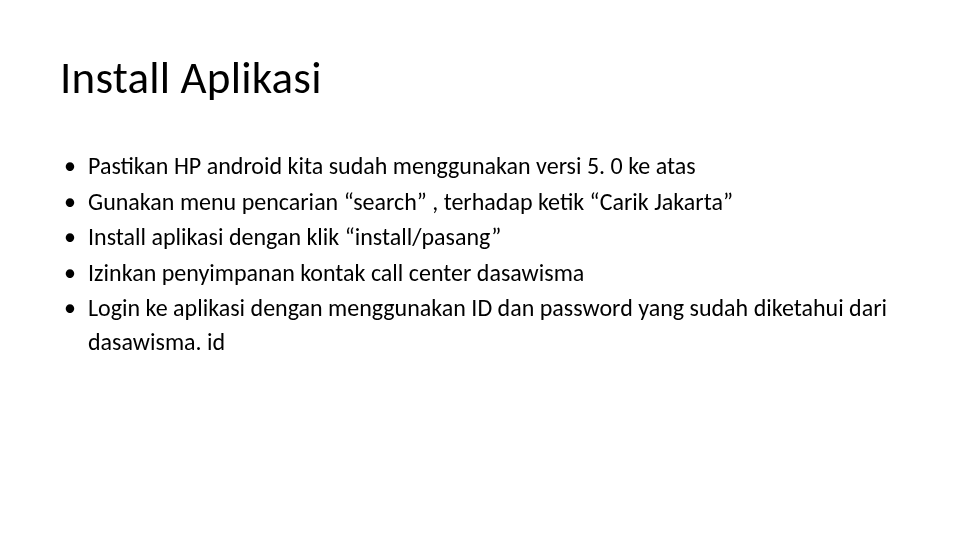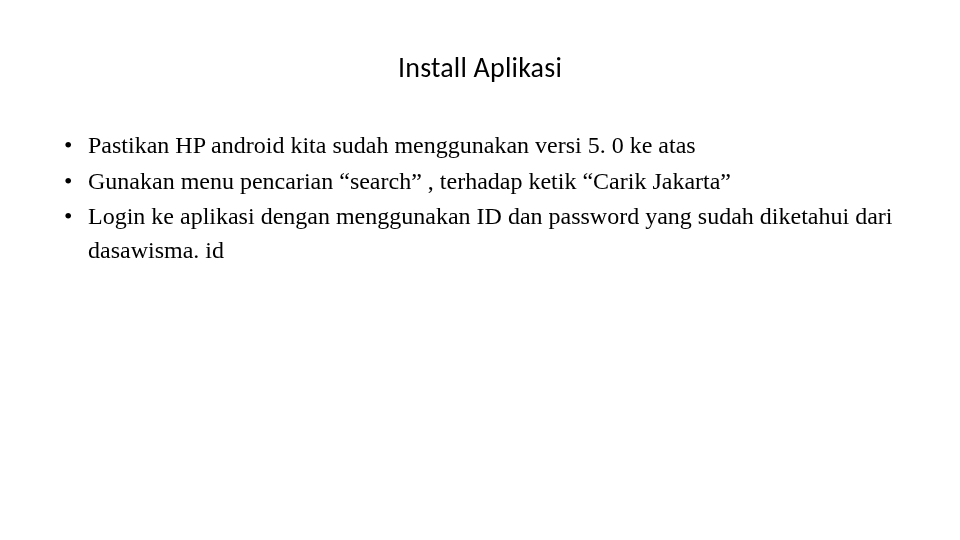--- a/index.html
+++ b/index.html
@@ -9,30 +9,28 @@
     }
     body {
       width: 960px;
       height: 540px;
       background: #ffffff;
       font-family: Calibri, "Segoe UI", Arial, sans-serif;
       color: #000000;
       padding: 50px 60px 40px 60px;
     }
     .title {
-      font-size: 28px;
+      font-size: 45px;
       font-weight: 400;
       margin-bottom: 44px;
       letter-spacing: 0.2px;
-      text-align: center;
     }
     .bullet-list {
       list-style: none;
       padding-left: 0;
-      font-family: Liberation Serif, serif;
     }
     .bullet-item {
       font-size: 24px;
       line-height: 1.4;
       padding-left: 28px;
       position: relative;
       margin-bottom: 2px;
     }
     .bullet-item::before {
       content: "•";
@@ -43,14 +41,16 @@
     }
   </style>
 </head>
 <body>
 
 <h1 class="title">Install Aplikasi</h1>
 
 <ul class="bullet-list">
   <li class="bullet-item">Pastikan HP android kita sudah menggunakan versi 5. 0 ke atas</li>
   <li class="bullet-item">Gunakan menu pencarian “search” , terhadap ketik “Carik Jakarta”</li>
+  <li class="bullet-item">Install aplikasi dengan klik “install/pasang”</li>
+  <li class="bullet-item">Izinkan penyimpanan kontak call center dasawisma</li>
   <li class="bullet-item">Login ke aplikasi dengan menggunakan ID dan password yang sudah diketahui dari dasawisma. id</li>
 </ul>
 
 </body></html>

